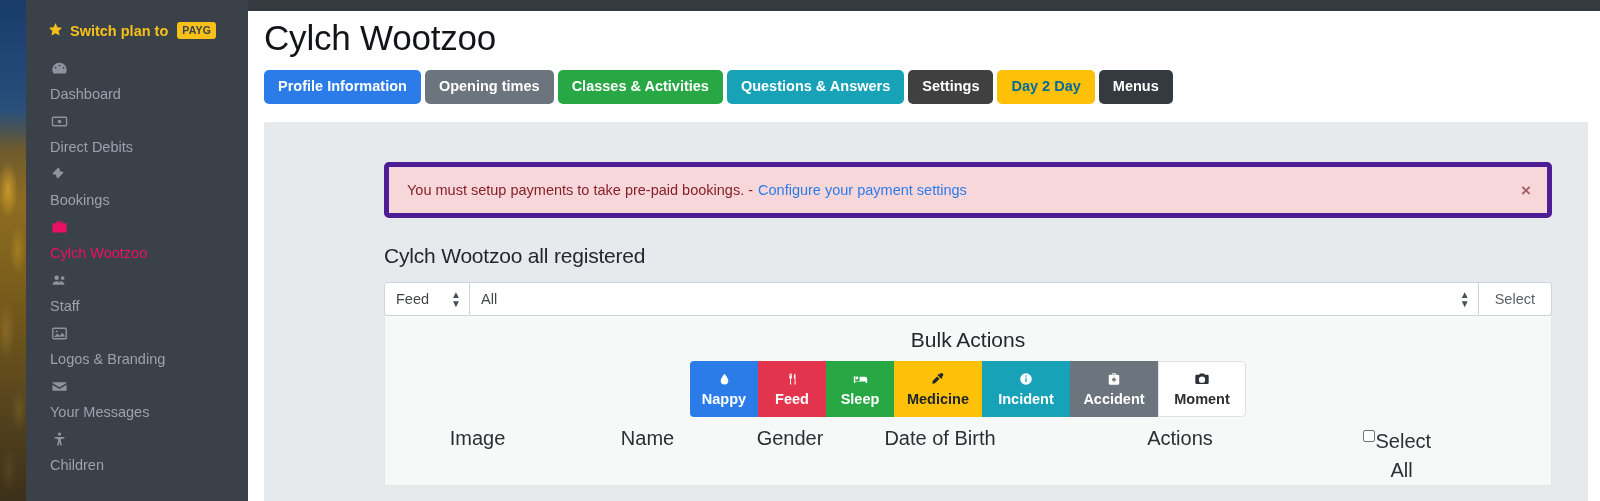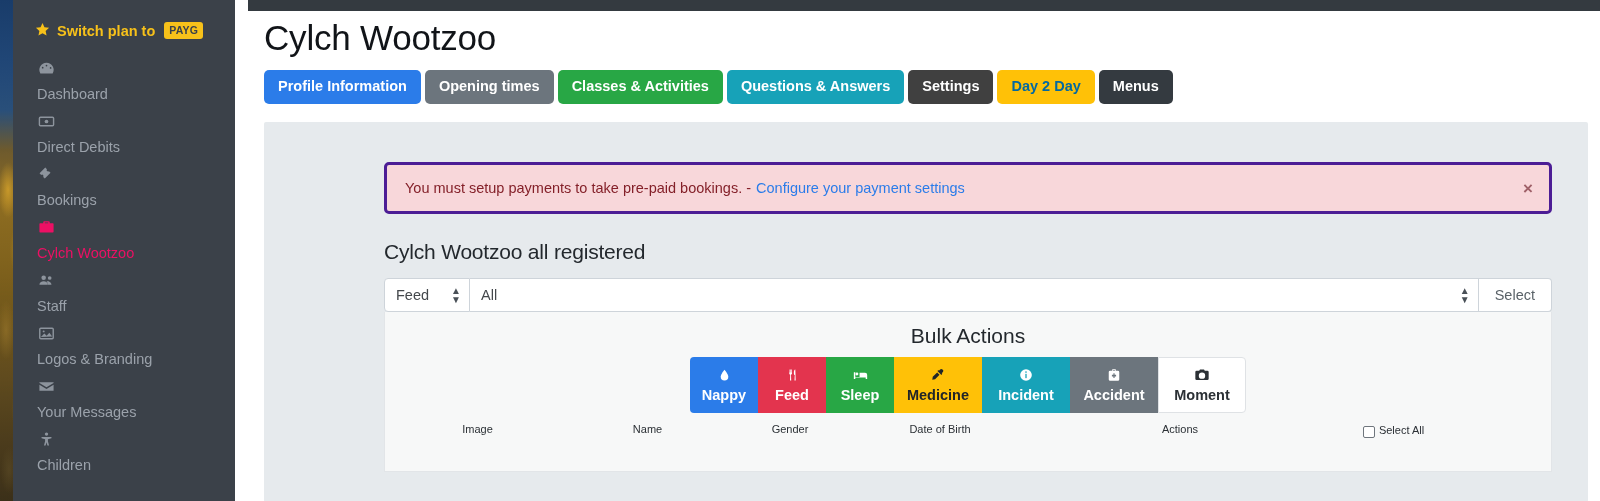--- a/index.html
+++ b/index.html
@@ -29,21 +29,21 @@
     background:
       radial-gradient(ellipse 14px 40px at 8px 190px, rgba(214,168,60,.75), transparent 70%),
       radial-gradient(ellipse 12px 36px at 18px 250px, rgba(180,140,50,.6), transparent 70%),
       radial-gradient(ellipse 13px 42px at 6px 330px, rgba(150,120,55,.6), transparent 70%),
       radial-gradient(ellipse 11px 30px at 19px 410px, rgba(120,100,50,.55), transparent 70%),
       radial-gradient(ellipse 12px 34px at 9px 470px, rgba(95,80,45,.5), transparent 70%);
   }
 
   
   .sidebar {
-    position: absolute; left: 13px; top: 0; width: 222px; height: 501px;
+    position: absolute; left: 26px; top: 0; width: 222px; height: 501px;
     background: #3b4149;
     overflow: hidden;
   }
   .plan-switch {
     display: flex; align-items: center; gap: 7px;
     color: #f7c11a; font-size: 14.5px; font-weight: 700;
     padding: 22px 0 0 22px; white-space: nowrap;
   }
   .plan-switch .star { font-size: 15px; line-height: 1; }
   .payg-badge {
@@ -95,21 +95,21 @@
     margin: 18px 12px 0 16px;
     background: #e6eaed;
     min-height: 380px;
     padding: 40px 0 0 0;
     border-radius: 2px;
     position: relative;
   }
   .panel-inner { padding: 0 36px 0 120px; }
 
   .alert {
-    background: #f8d7da; border: 3px solid #4c1d95; border-radius: 5px;
+    background: #f8d7da; border: 5px solid #4c1d95; border-radius: 5px;
     color: #842029; font-size: 14.5px;
     padding: 15px 18px; display: flex; align-items: center;
     position: relative; margin-bottom: 26px;
   }
   .alert a { color: #2b7ce9; text-decoration: none; }
   .alert .close-x {
     position: absolute; right: 16px; top: 50%; transform: translateY(-50%);
     color: #9f6068; font-size: 17px; font-weight: 700; cursor: pointer;
     background: none; border: none; line-height: 1;
     font-family: "Liberation Sans", sans-serif;
@@ -161,21 +161,21 @@
     font-family: "Liberation Sans", sans-serif; line-height: 1;
   }
   .bulk-btn.wide { width: 88px; }
   .bulk-btn .bi { height: 17px; display: flex; align-items: center; }
   .bulk-btn.light {
     background: #fff; color: #2b3035; border: 1px solid #dfe2e5;
   }
   .bulk-btn:first-child { border-radius: 4px 0 0 4px; }
   .bulk-btn:last-child  { border-radius: 0 4px 4px 0; }
 
-  .thead { display: flex; align-items: flex-start; margin-top: 10px; font-size: 11px; color: #2b3035; }
+  .thead { display: flex; align-items: flex-start; margin-top: 10px; font-size: 20px; color: #2b3035; }
   .th { text-align: center; }
   .th-image   { width: 185px; }
   .th-name    { width: 155px; }
   .th-gender  { width: 130px; }
   .th-dob     { width: 170px; }
   .th-actions { width: 310px; }
   .th-select  { width: 120px; display: flex; align-items: flex-start; justify-content: center; gap: 1px; }
   .th-select .box {
     width: 12px; height: 12px; border: 1px solid #6f767d; border-radius: 2px;
     background: #fff; margin-top: 3px; flex: 0 0 12px; cursor: pointer;

